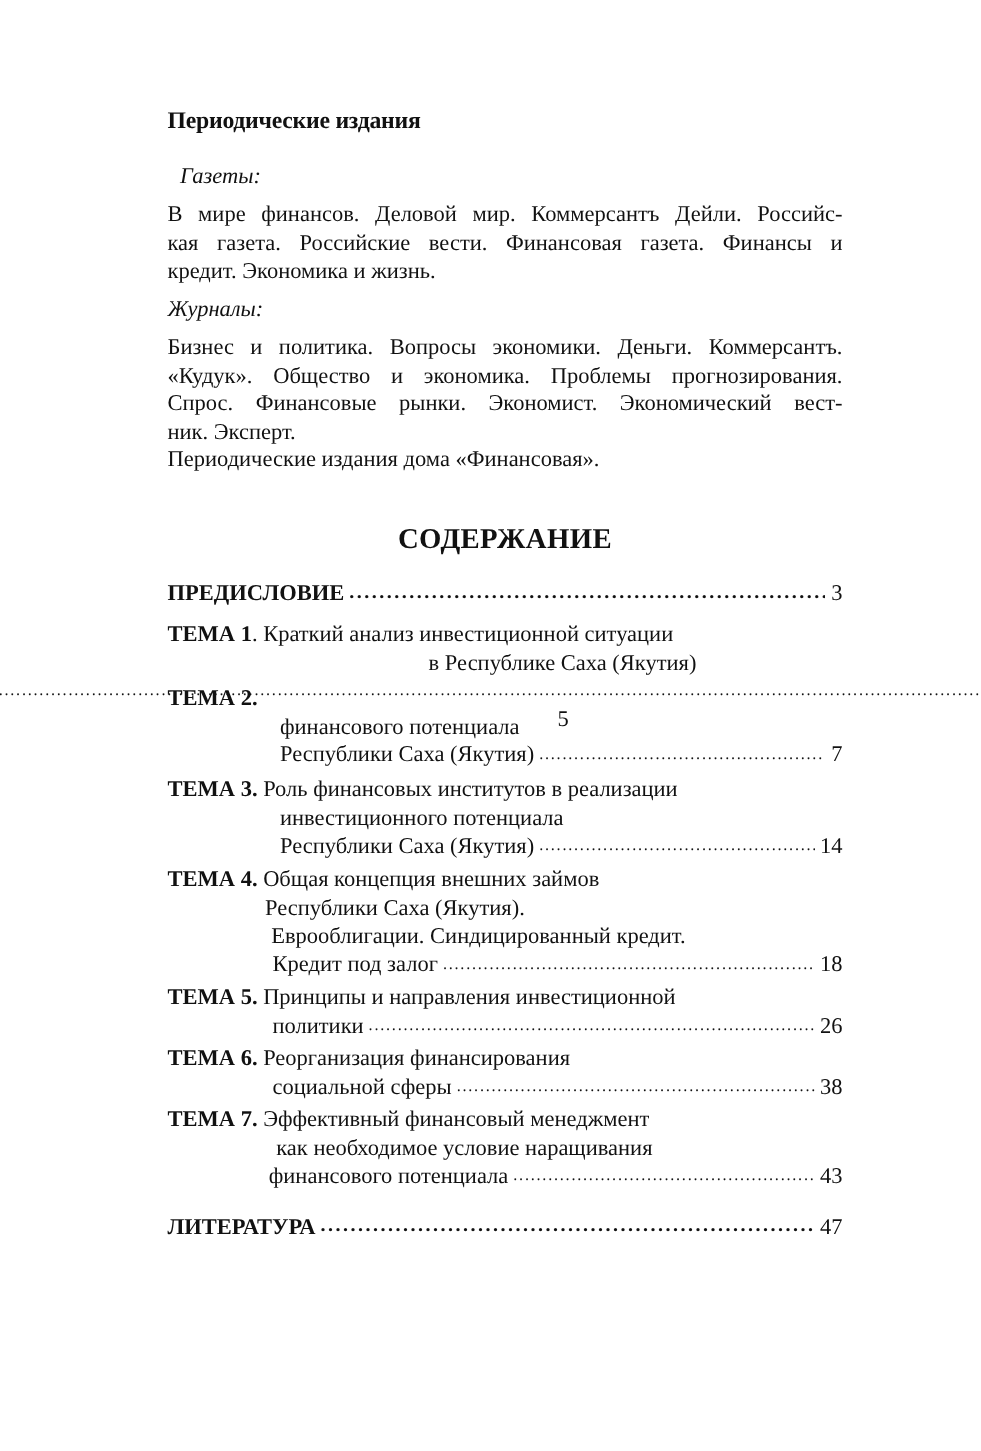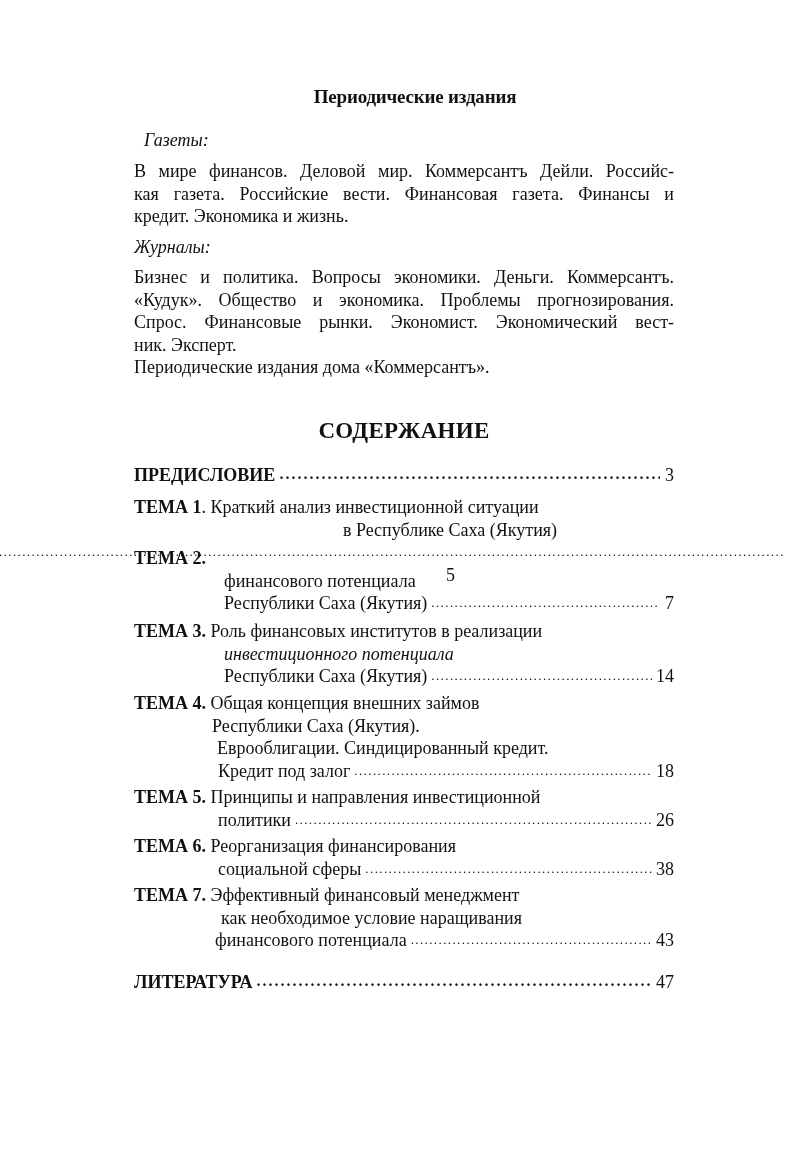--- a/index.html
+++ b/index.html
@@ -17,23 +17,23 @@
     }
     .page {
       position: absolute;
       left: 134px;
       top: 0;
       width: 540px;
     }
     .h-periodicals {
       position: absolute;
       top: 86px;
-      left: 11px;
-      width: 540px;
-      text-align: center;
+      left: 0;
+      width: 540px;
+      text-align: left;
       font-weight: bold;
       font-size: 19px;
       letter-spacing: -0.2px;
     }
     .subhead {
       position: absolute;
       left: 0;
       font-style: italic;
       font-size: 18px;
     }
@@ -113,21 +113,21 @@
     <span class="ln last">кредит. Экономика и жизнь.</span>
   </div>
 
   <div class="subhead" style="top:237px;">Журналы:</div>
 
   <div class="para" style="top:266px;">
     <span class="ln">Бизнес и политика. Вопросы экономики. Деньги. Коммерсантъ.</span>
     <span class="ln">«Кудук». Общество и экономика. Проблемы прогнозирования.</span>
     <span class="ln">Спрос. Финансовые рынки. Экономист. Экономический вест-</span>
     <span class="ln last">ник. Эксперт.</span>
-    <span class="ln last">Периодические издания дома «Коммерсантъ».</span>
+    <span class="ln last">Периодические издания дома «Финансовая».</span>
   </div>
 
   <div class="h-contents">СОДЕРЖАНИЕ</div>
 
   <div class="toc" style="top:463px;">
     <div class="toc-line">
       <span class="toc-label-bold">ПРЕДИСЛОВИЕ</span>
       <span class="toc-dots bold"></span>
       <span class="toc-page">3</span>
     </div>
@@ -155,21 +155,21 @@
       <span>Республики Саха (Якутия)</span>
       <span class="toc-dots"></span>
       <span class="toc-page">7</span>
     </div>
   </div>
 
   <div class="toc" style="top:620px;">
     <div class="toc-line">
       <span class="toc-label-bold">ТЕМА 3.</span>&nbsp;<span>Роль финансовых институтов в реализации</span>
     </div>
-    <div class="toc-line" style="padding-left:90px;font-style:italic;">
+    <div class="toc-line" style="padding-left:90px;">
       <span>инвестиционного потенциала</span>
     </div>
     <div class="toc-line" style="padding-left:90px;">
       <span>Республики Саха (Якутия)</span>
       <span class="toc-dots"></span>
       <span class="toc-page">14</span>
     </div>
   </div>
 
   <div class="toc" style="top:692px;">

